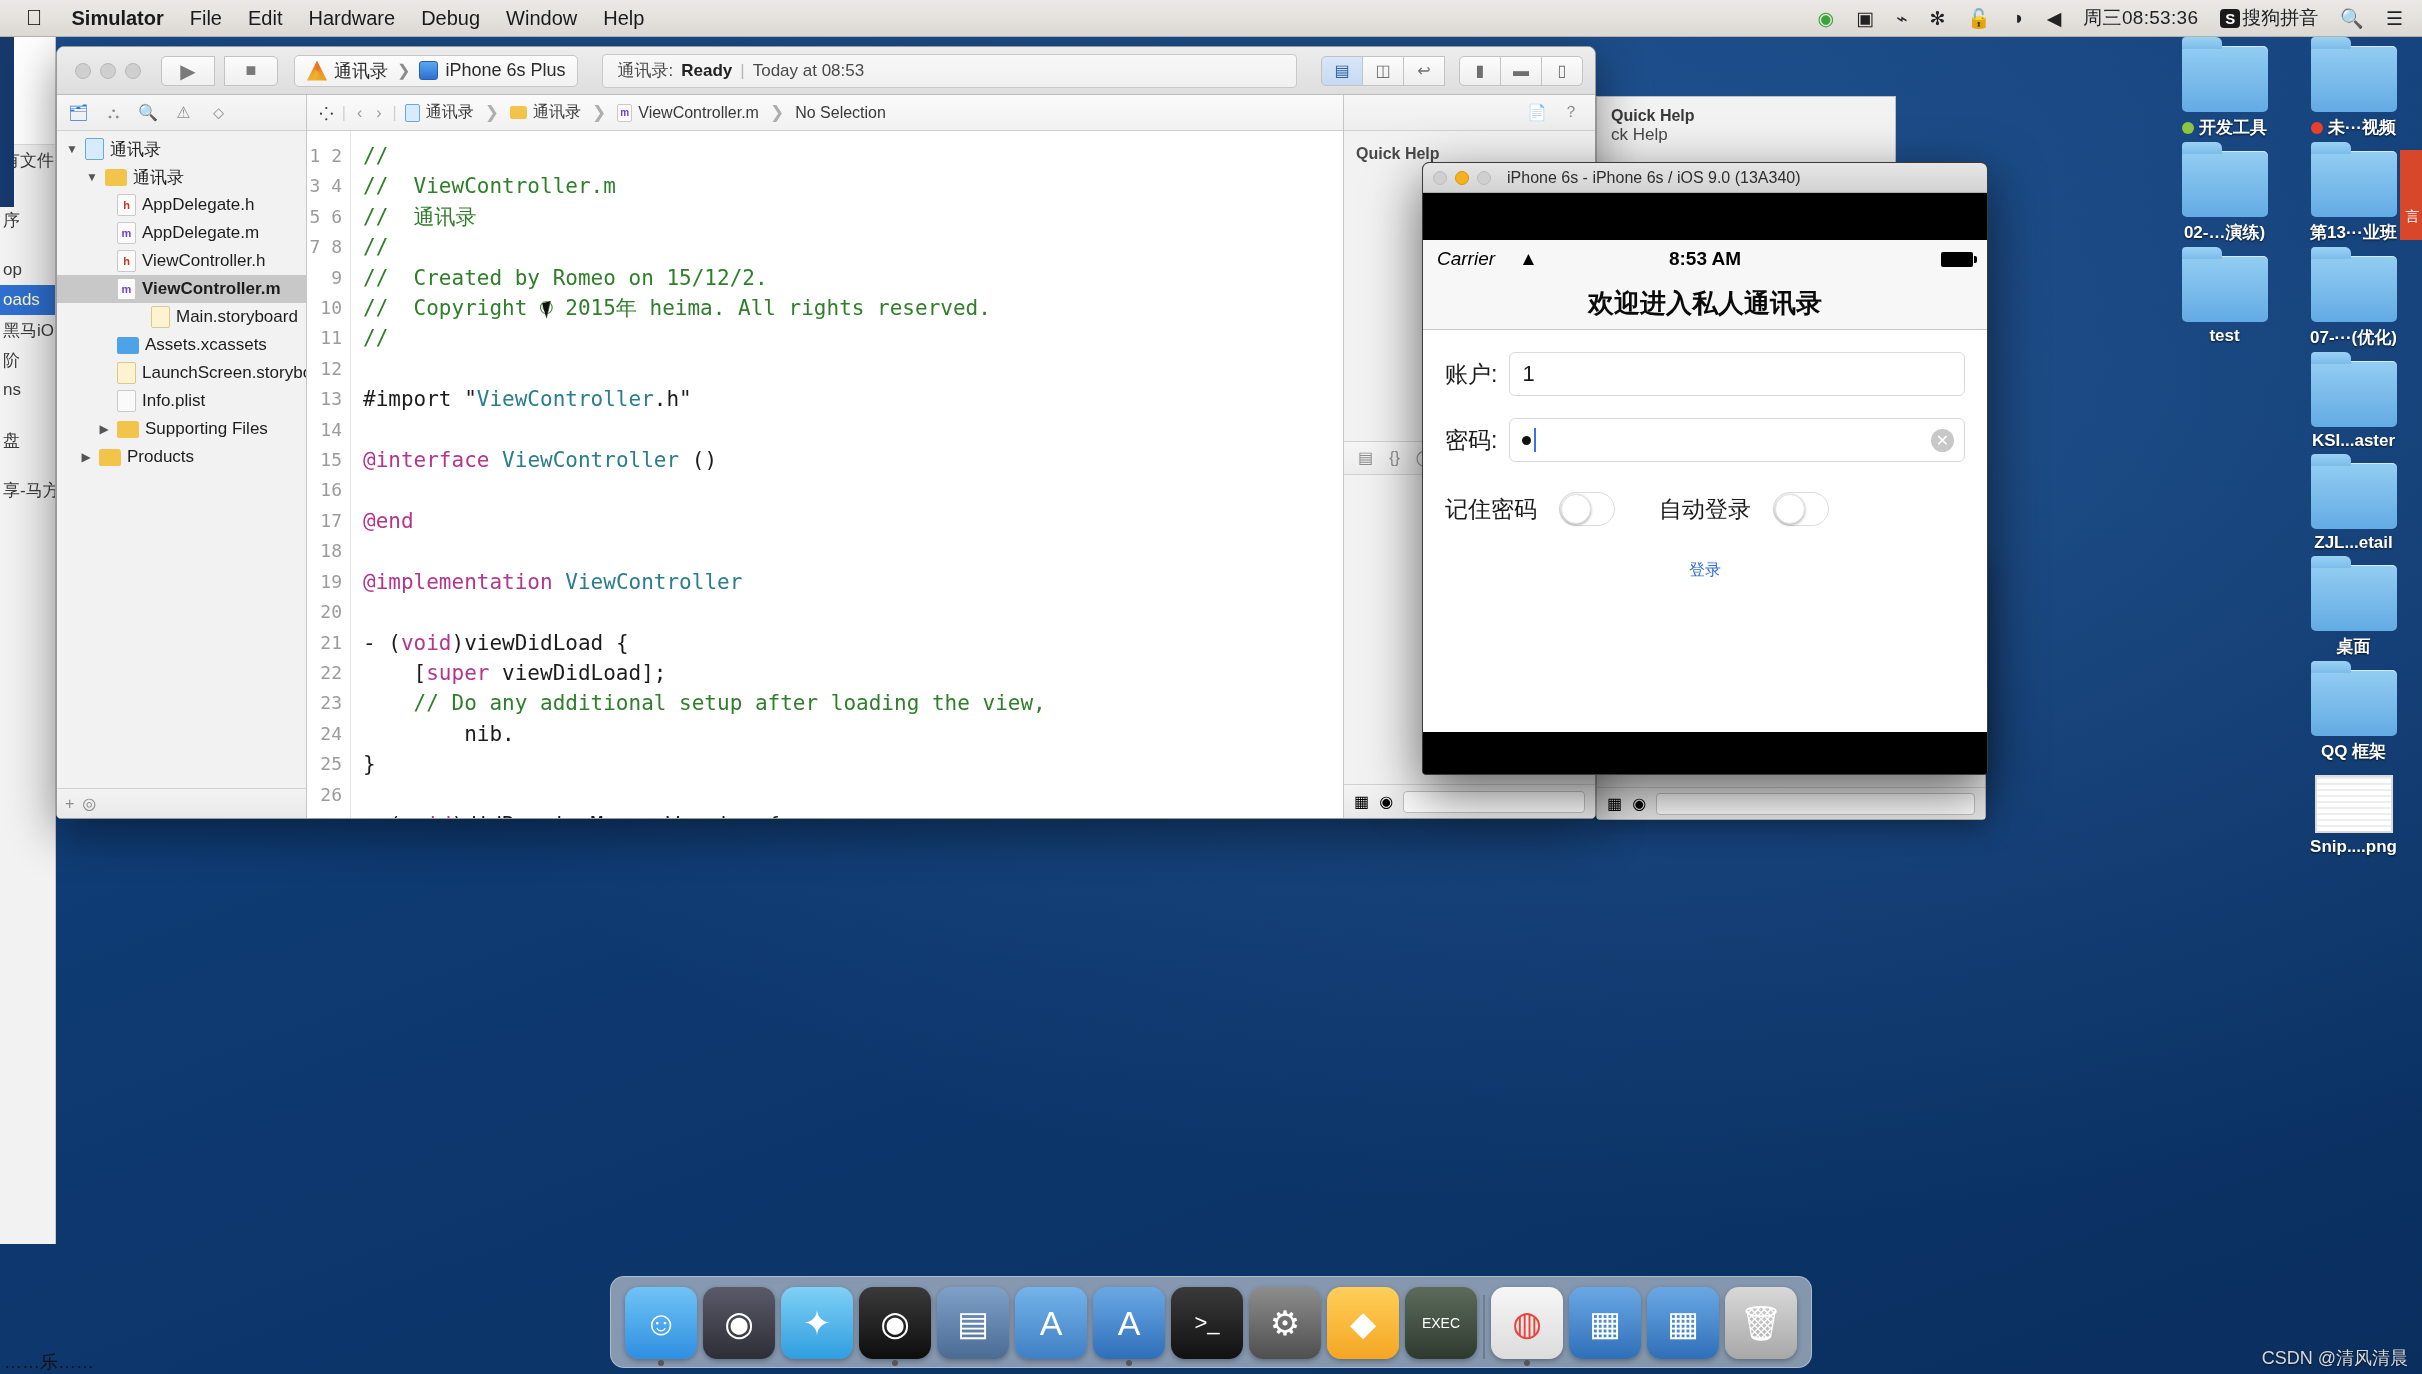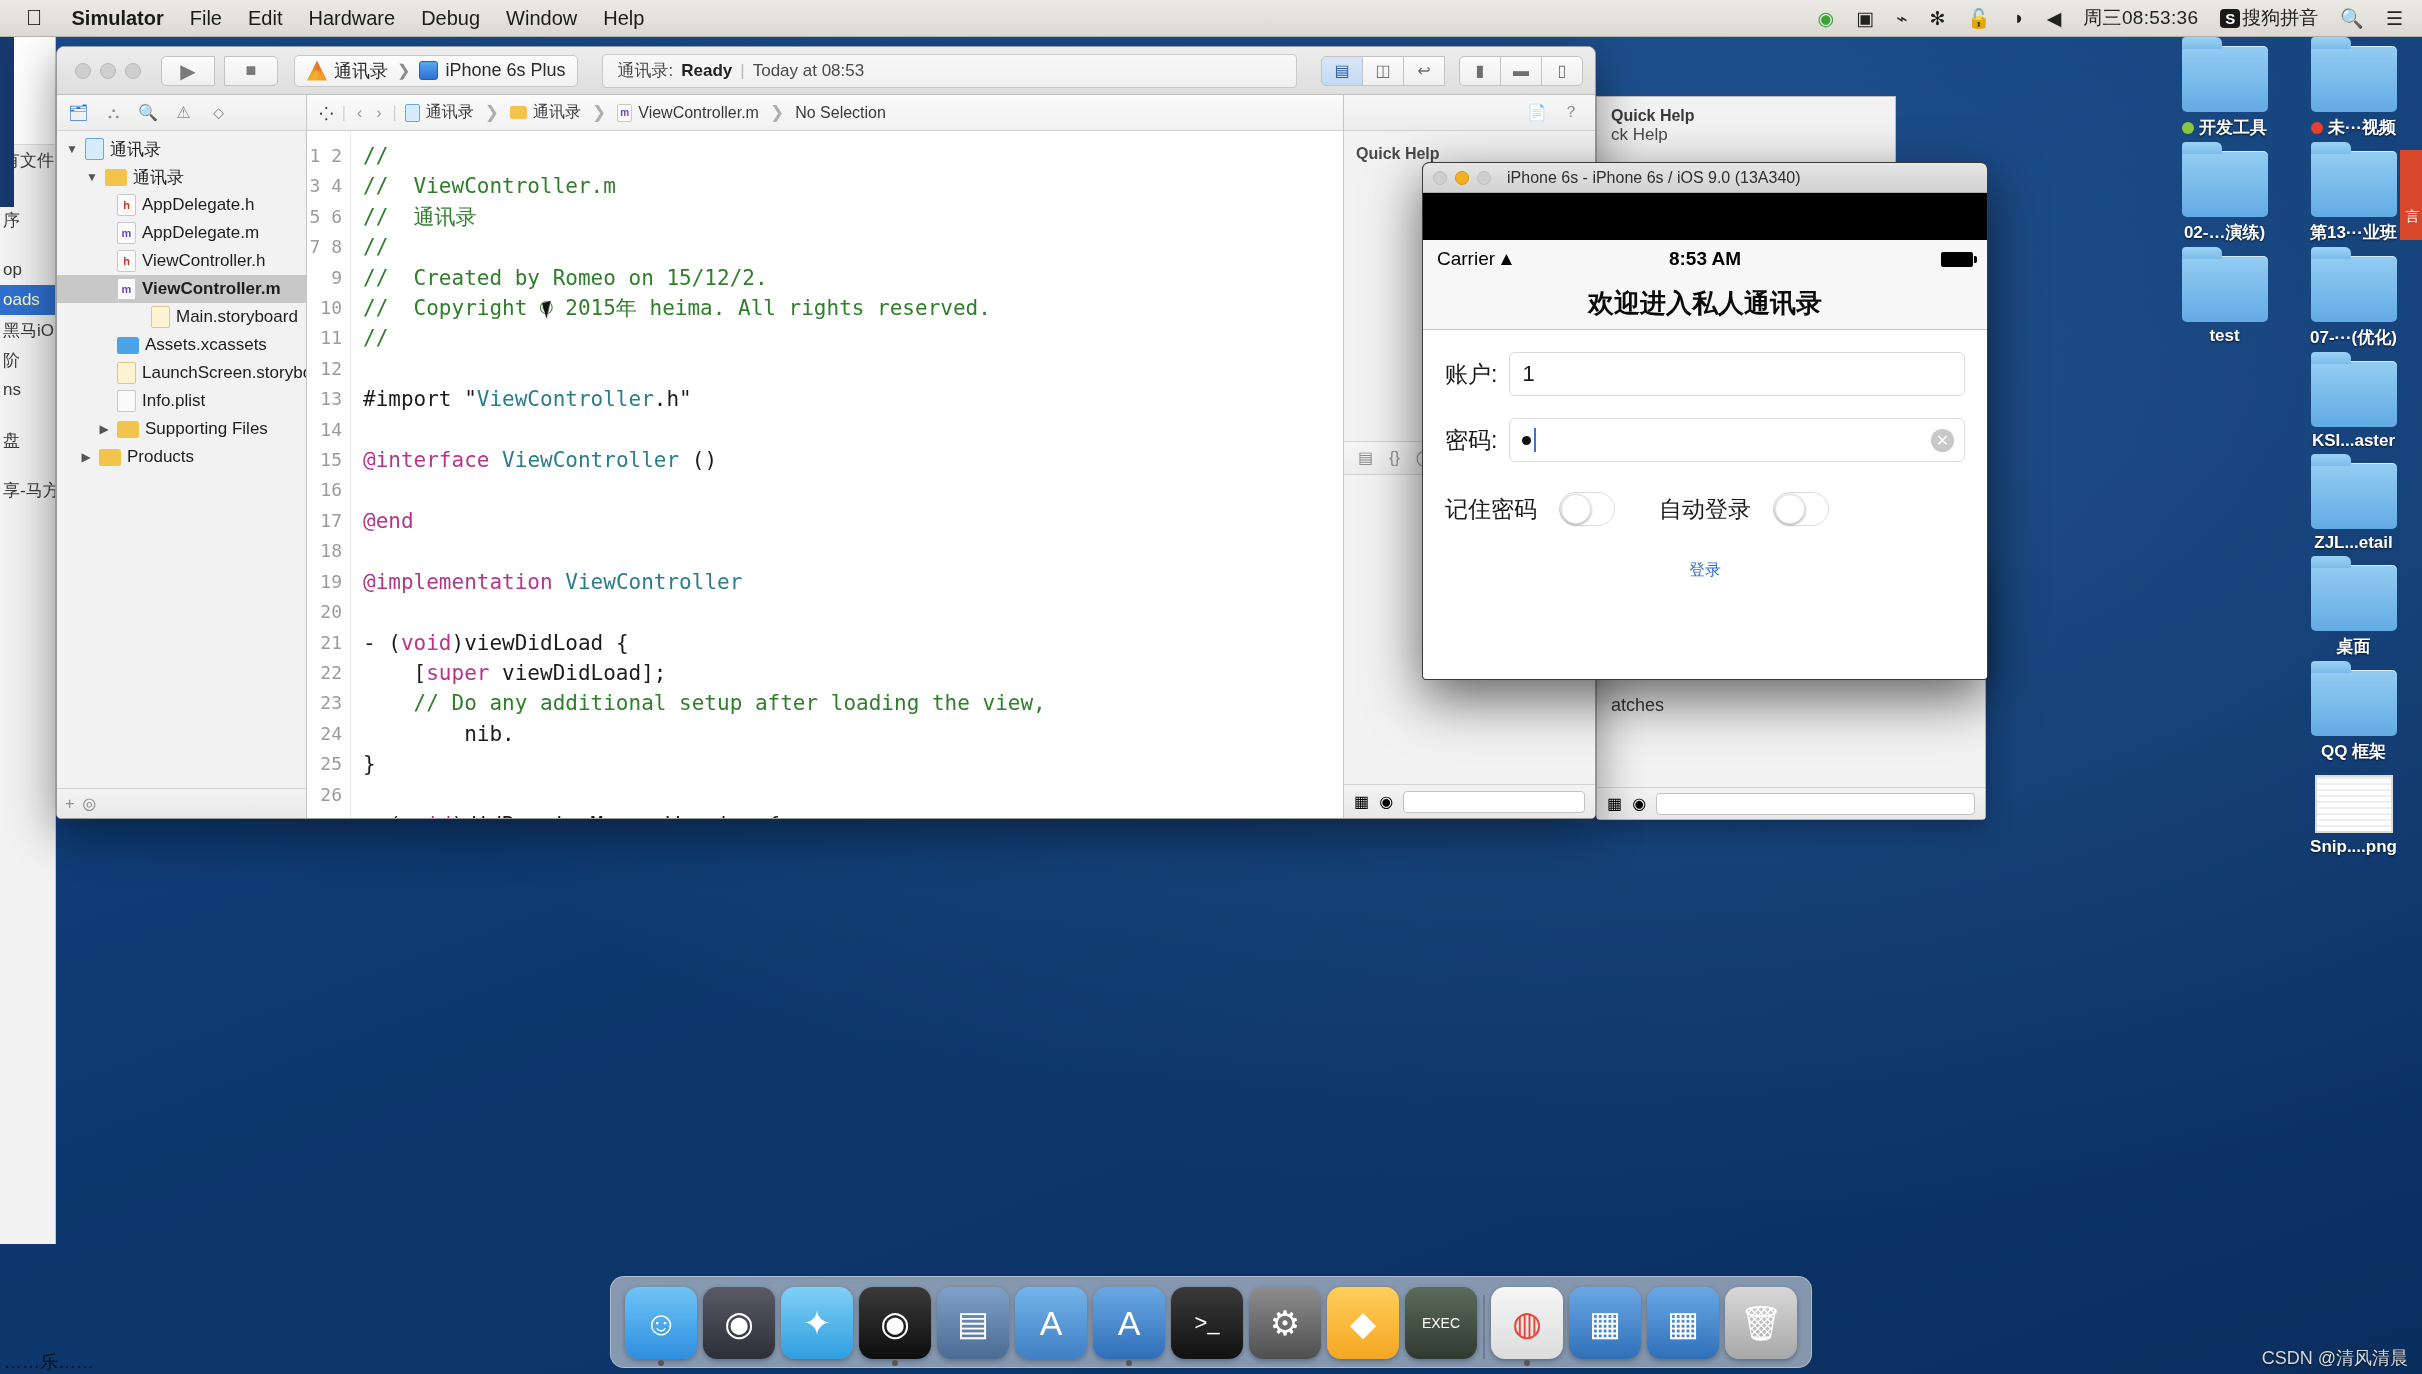--- a/index.html
+++ b/index.html
@@ -192,21 +192,21 @@
   #xc-util { width: 252px; border-left:1px solid #c6c6c6; background:#f2f2f2; display:flex; flex-direction:column;}
   .util-top { height:36px; border-bottom:1px solid #d2d2d2; background:linear-gradient(#f7f7f7,#ededed); display:flex;align-items:center;justify-content:flex-end; gap:16px; padding:0 16px; color:#8c8c8c;}
   .util-body { flex:1; padding: 14px 12px; font-size:17px; color:#6c6c6c;}
   .util-title { font-weight:bold; color:#4a4a4a; font-size:16px; margin-bottom:6px;}
   .util-foot { height:34px; border-top:1px solid #d2d2d2; background:linear-gradient(#f3f3f3,#e8e8e8); display:flex;align-items:center; padding:0 10px; gap:10px;}
   .util-foot .sbox { flex:1; height:22px; border:1px solid #c3c3c3; border-radius:4px; background:#fff;}
   .util-mid-bar { height: 34px; border-top:1px solid #d2d2d2;border-bottom:1px solid #d2d2d2; background:linear-gradient(#f6f6f6,#ececec); display:flex; align-items:center; gap:16px; padding:0 14px; color:#8c8c8c;}
 
   
   #simulator {
-    position: absolute; left: 1422px; top: 162px; width: 566px; height: 518px;
+    position: absolute; left: 1422px; top: 162px; width: 566px; height: 613px;
     background: #000;
     border-radius: 7px 7px 4px 4px;
     box-shadow: 0 18px 54px rgba(0,0,0,.6);
     overflow: hidden; z-index: 60;
     border: 1px solid #3a3a3a;
   }
   #sim-title {
     height: 30px; background: linear-gradient(#e6e6e6,#d2d2d2);
     display:flex; align-items:center; padding: 0 10px; gap: 8px;
     border-bottom:1px solid #aeaeae;
@@ -215,21 +215,21 @@
   #sim-title .tdot.amber { background:#f5b11e; border-color:#d59712;}
   #sim-title .t { font-size:16px; color:#2e2e2e; margin-left:8px; white-space:nowrap;}
   #sim-screen { position:absolute; top:30px; left:0; right:0; bottom:0; background:#000; }
   #ios-app {
     position:absolute; left:0; right:0; top: 47px; height: 492px; background: #ffffff;
   }
   #ios-status {
     height: 38px; display:flex; align-items:center; padding: 0 14px;
     font-size: 19px; color:#000; background:#f7f7f7;
   }
-  #ios-status .carrier { display:flex; align-items:flex-start; gap:2px;}
+  #ios-status .carrier { display:flex; align-items:flex-start; gap:24px;font-style:italic;}
   #ios-status .time { position:absolute; left:0; right:0; text-align:center; font-weight:bold; font-size:19px; pointer-events:none;}
   #ios-status .batt {
     margin-left:auto; width:32px;height:15px;background:#000;border-radius:2px; position:relative;
   }
   #ios-status .batt::after { content:""; position:absolute; right:-4px; top:4px; width:3px;height:7px;background:#000;border-radius:0 2px 2px 0;}
   #ios-nav {
     height: 52px; background:#f7f7f7; border-bottom:1px solid #c8c8c8;
     display:flex;align-items:center;justify-content:center;
     font-size: 26px; font-weight:bold; color:#0a0a0a;
   }

